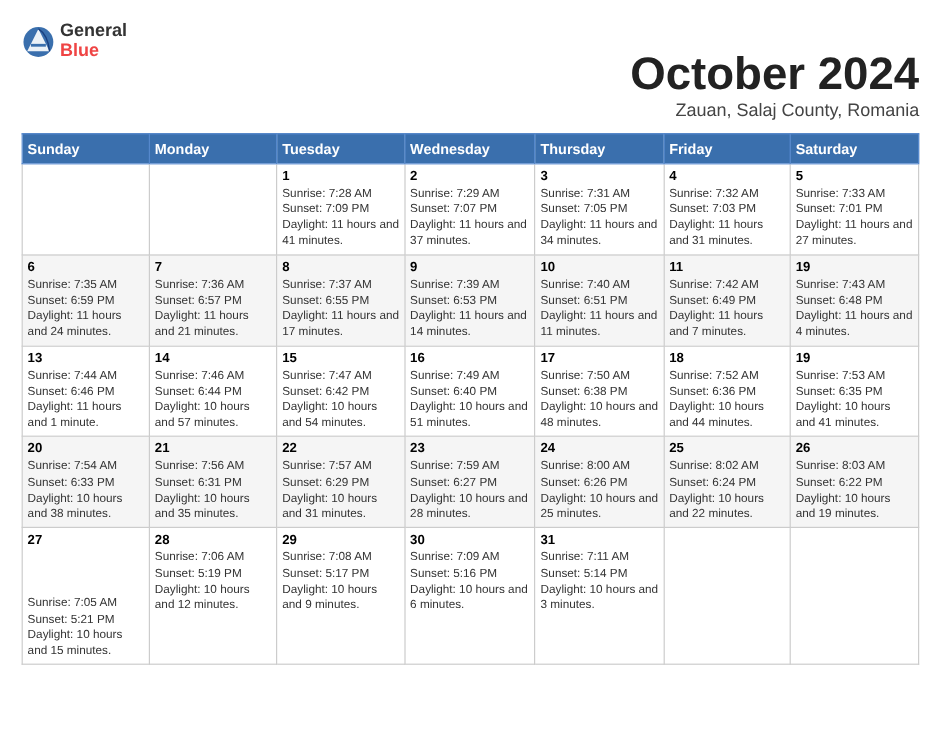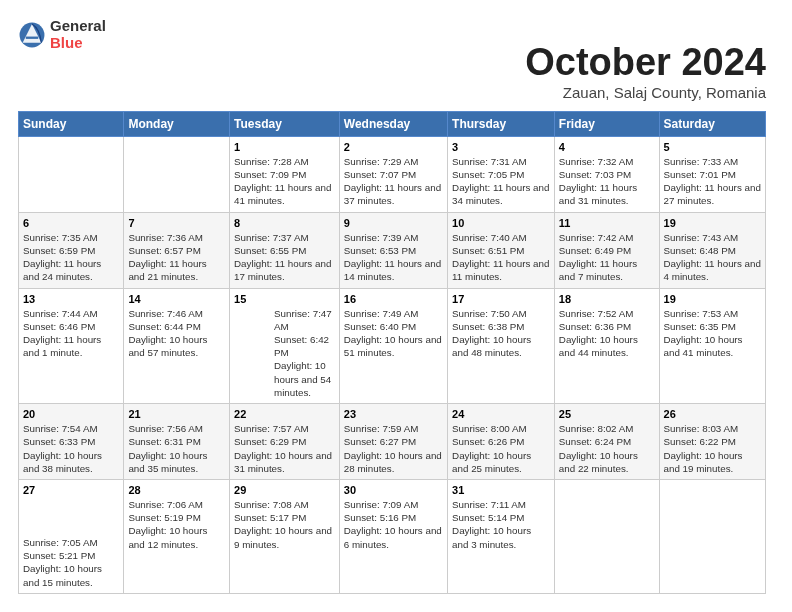--- a/index.html
+++ b/index.html
@@ -225,21 +225,21 @@
 Daylight: 11 hours and 1 minute.</div>
           </td>
           <td>
             <span class="day-num">14</span>
             <div class="day-detail" style="white-space: pre-line;">Sunrise: 7:46 AM
 Sunset: 6:44 PM
 Daylight: 10 hours and 57 minutes.</div>
           </td>
           <td>
             <span class="day-num">15</span>
-            <div class="day-detail" style="white-space: pre-line; margin-left: 40px;">Sunrise: 7:47 AM
+            <div class="day-detail" style="white-space: pre-line;">Sunrise: 7:47 AM
 Sunset: 6:42 PM
 Daylight: 10 hours and 54 minutes.</div>
           </td>
           <td>
             <span class="day-num">16</span>
             <div class="day-detail" style="white-space: pre-line;">Sunrise: 7:49 AM
 Sunset: 6:40 PM
 Daylight: 10 hours and 51 minutes.</div>
           </td>
           <td>

